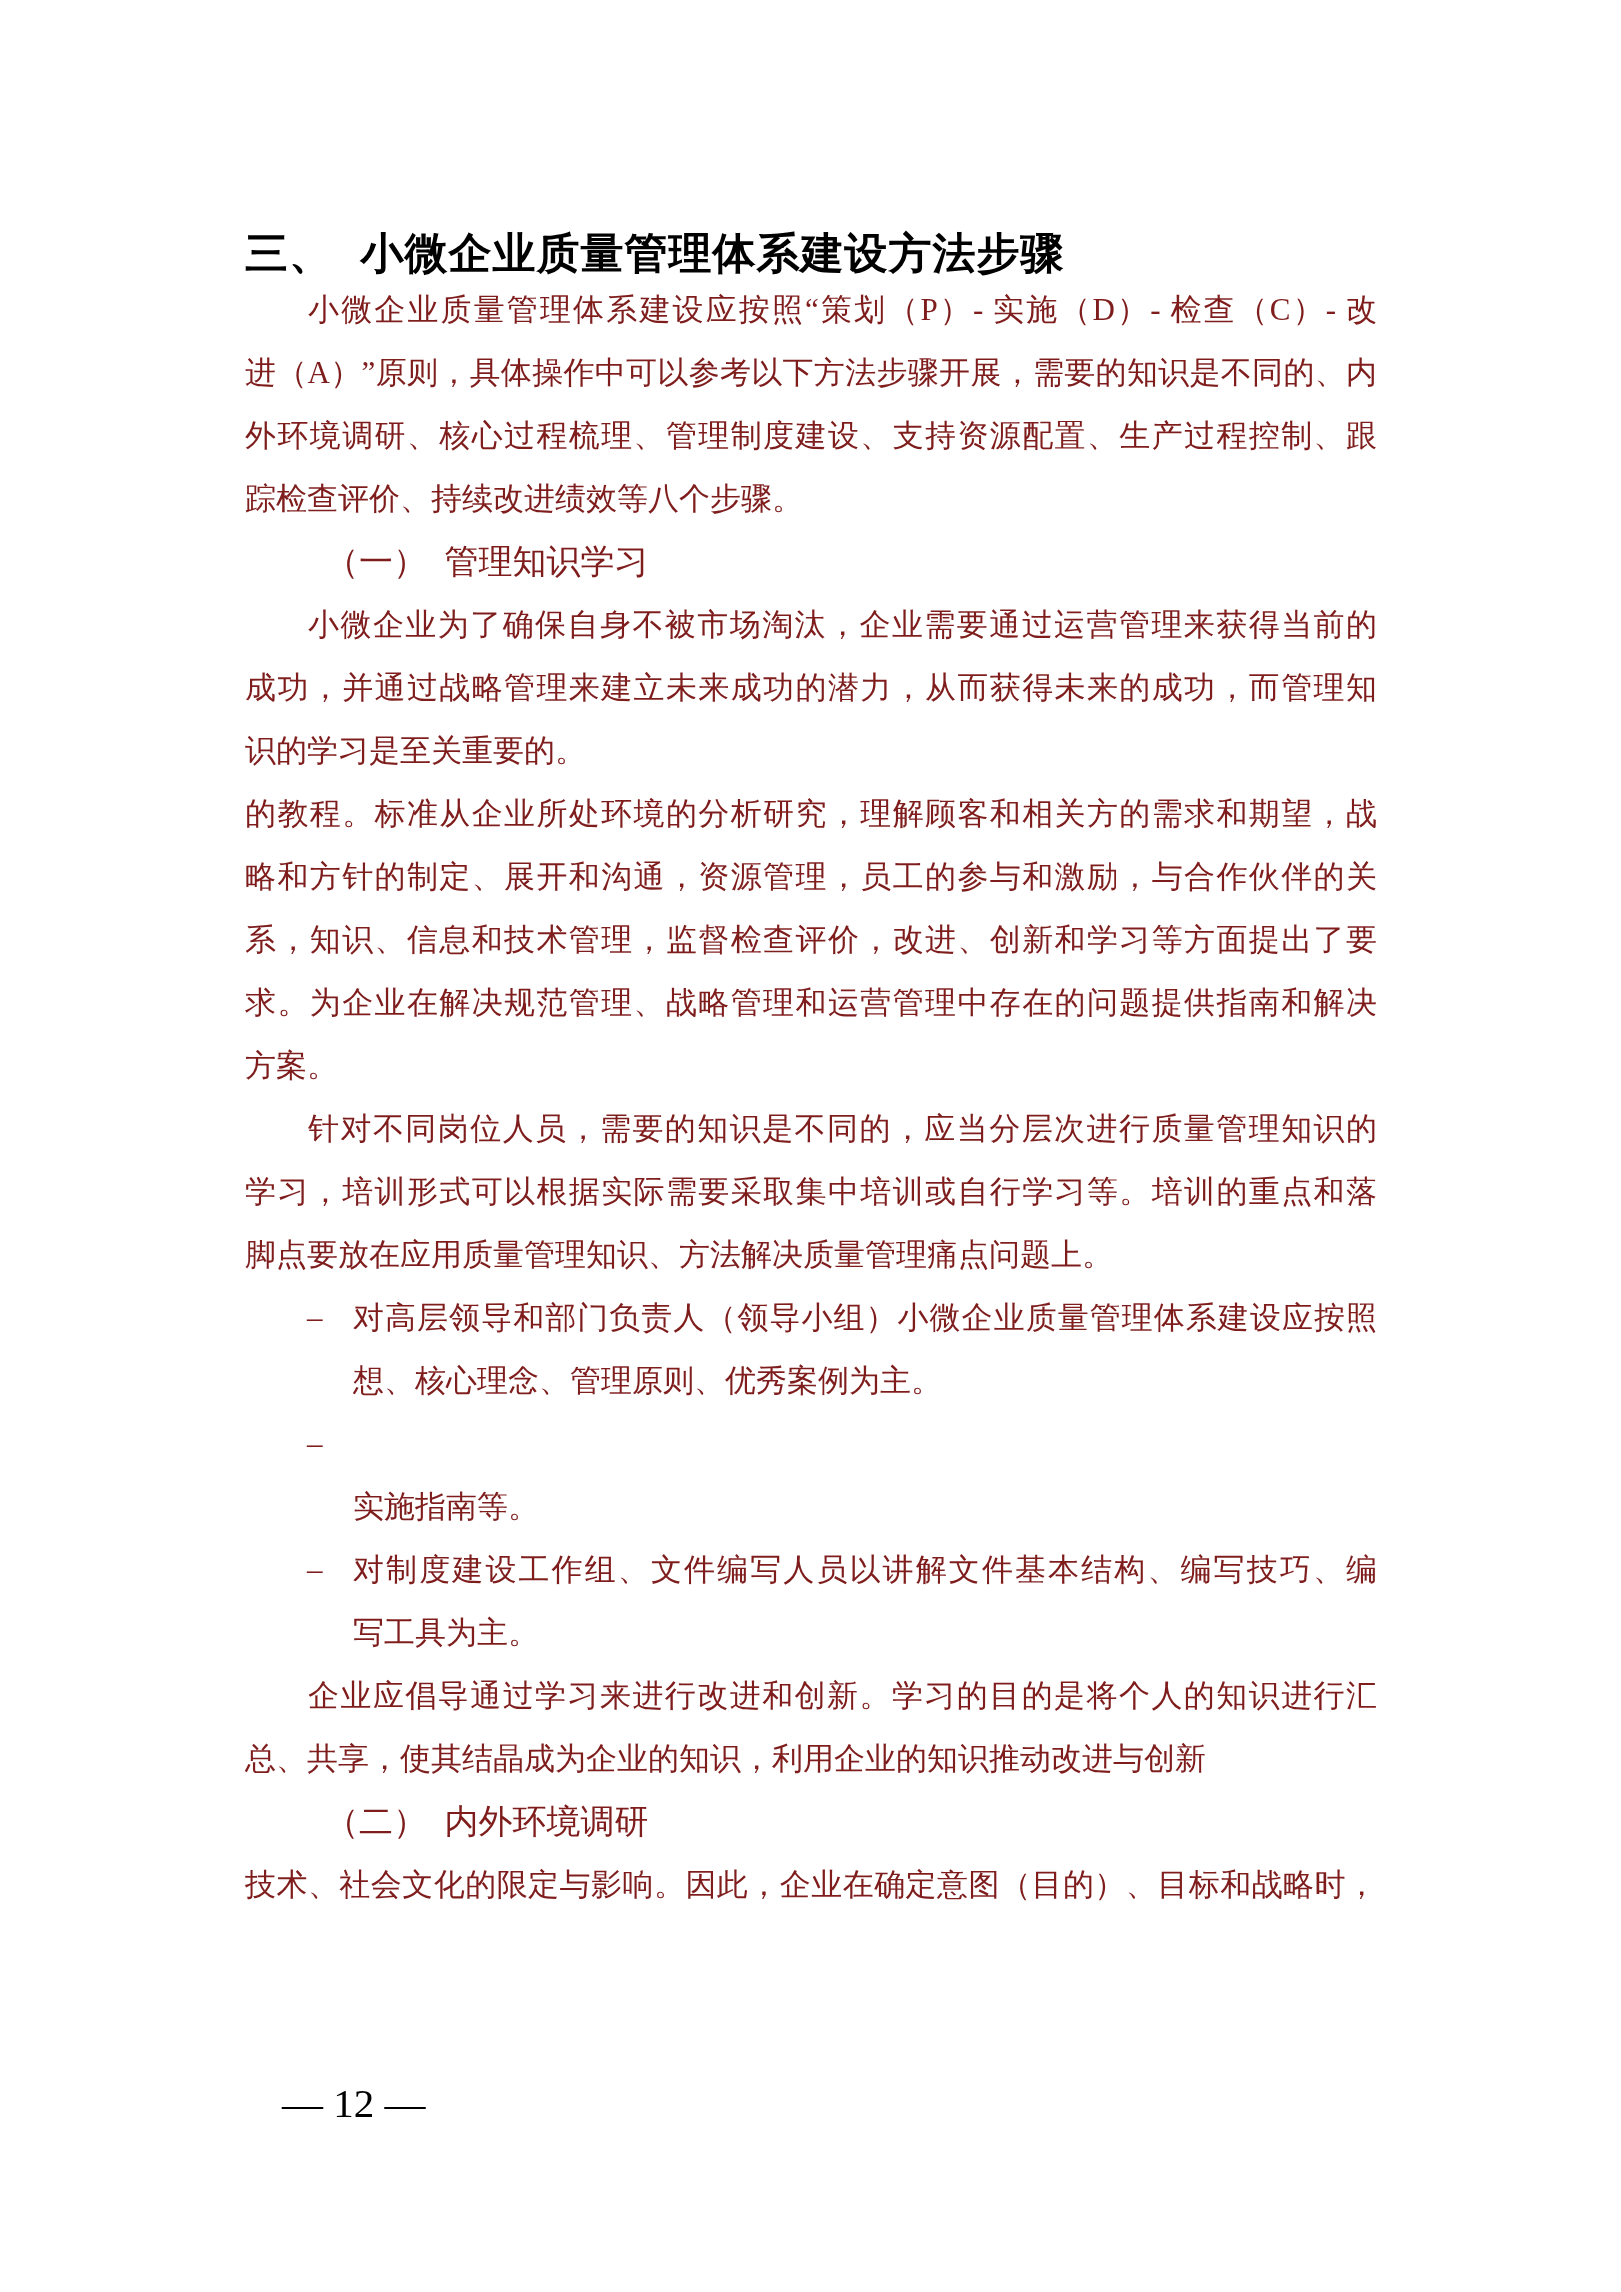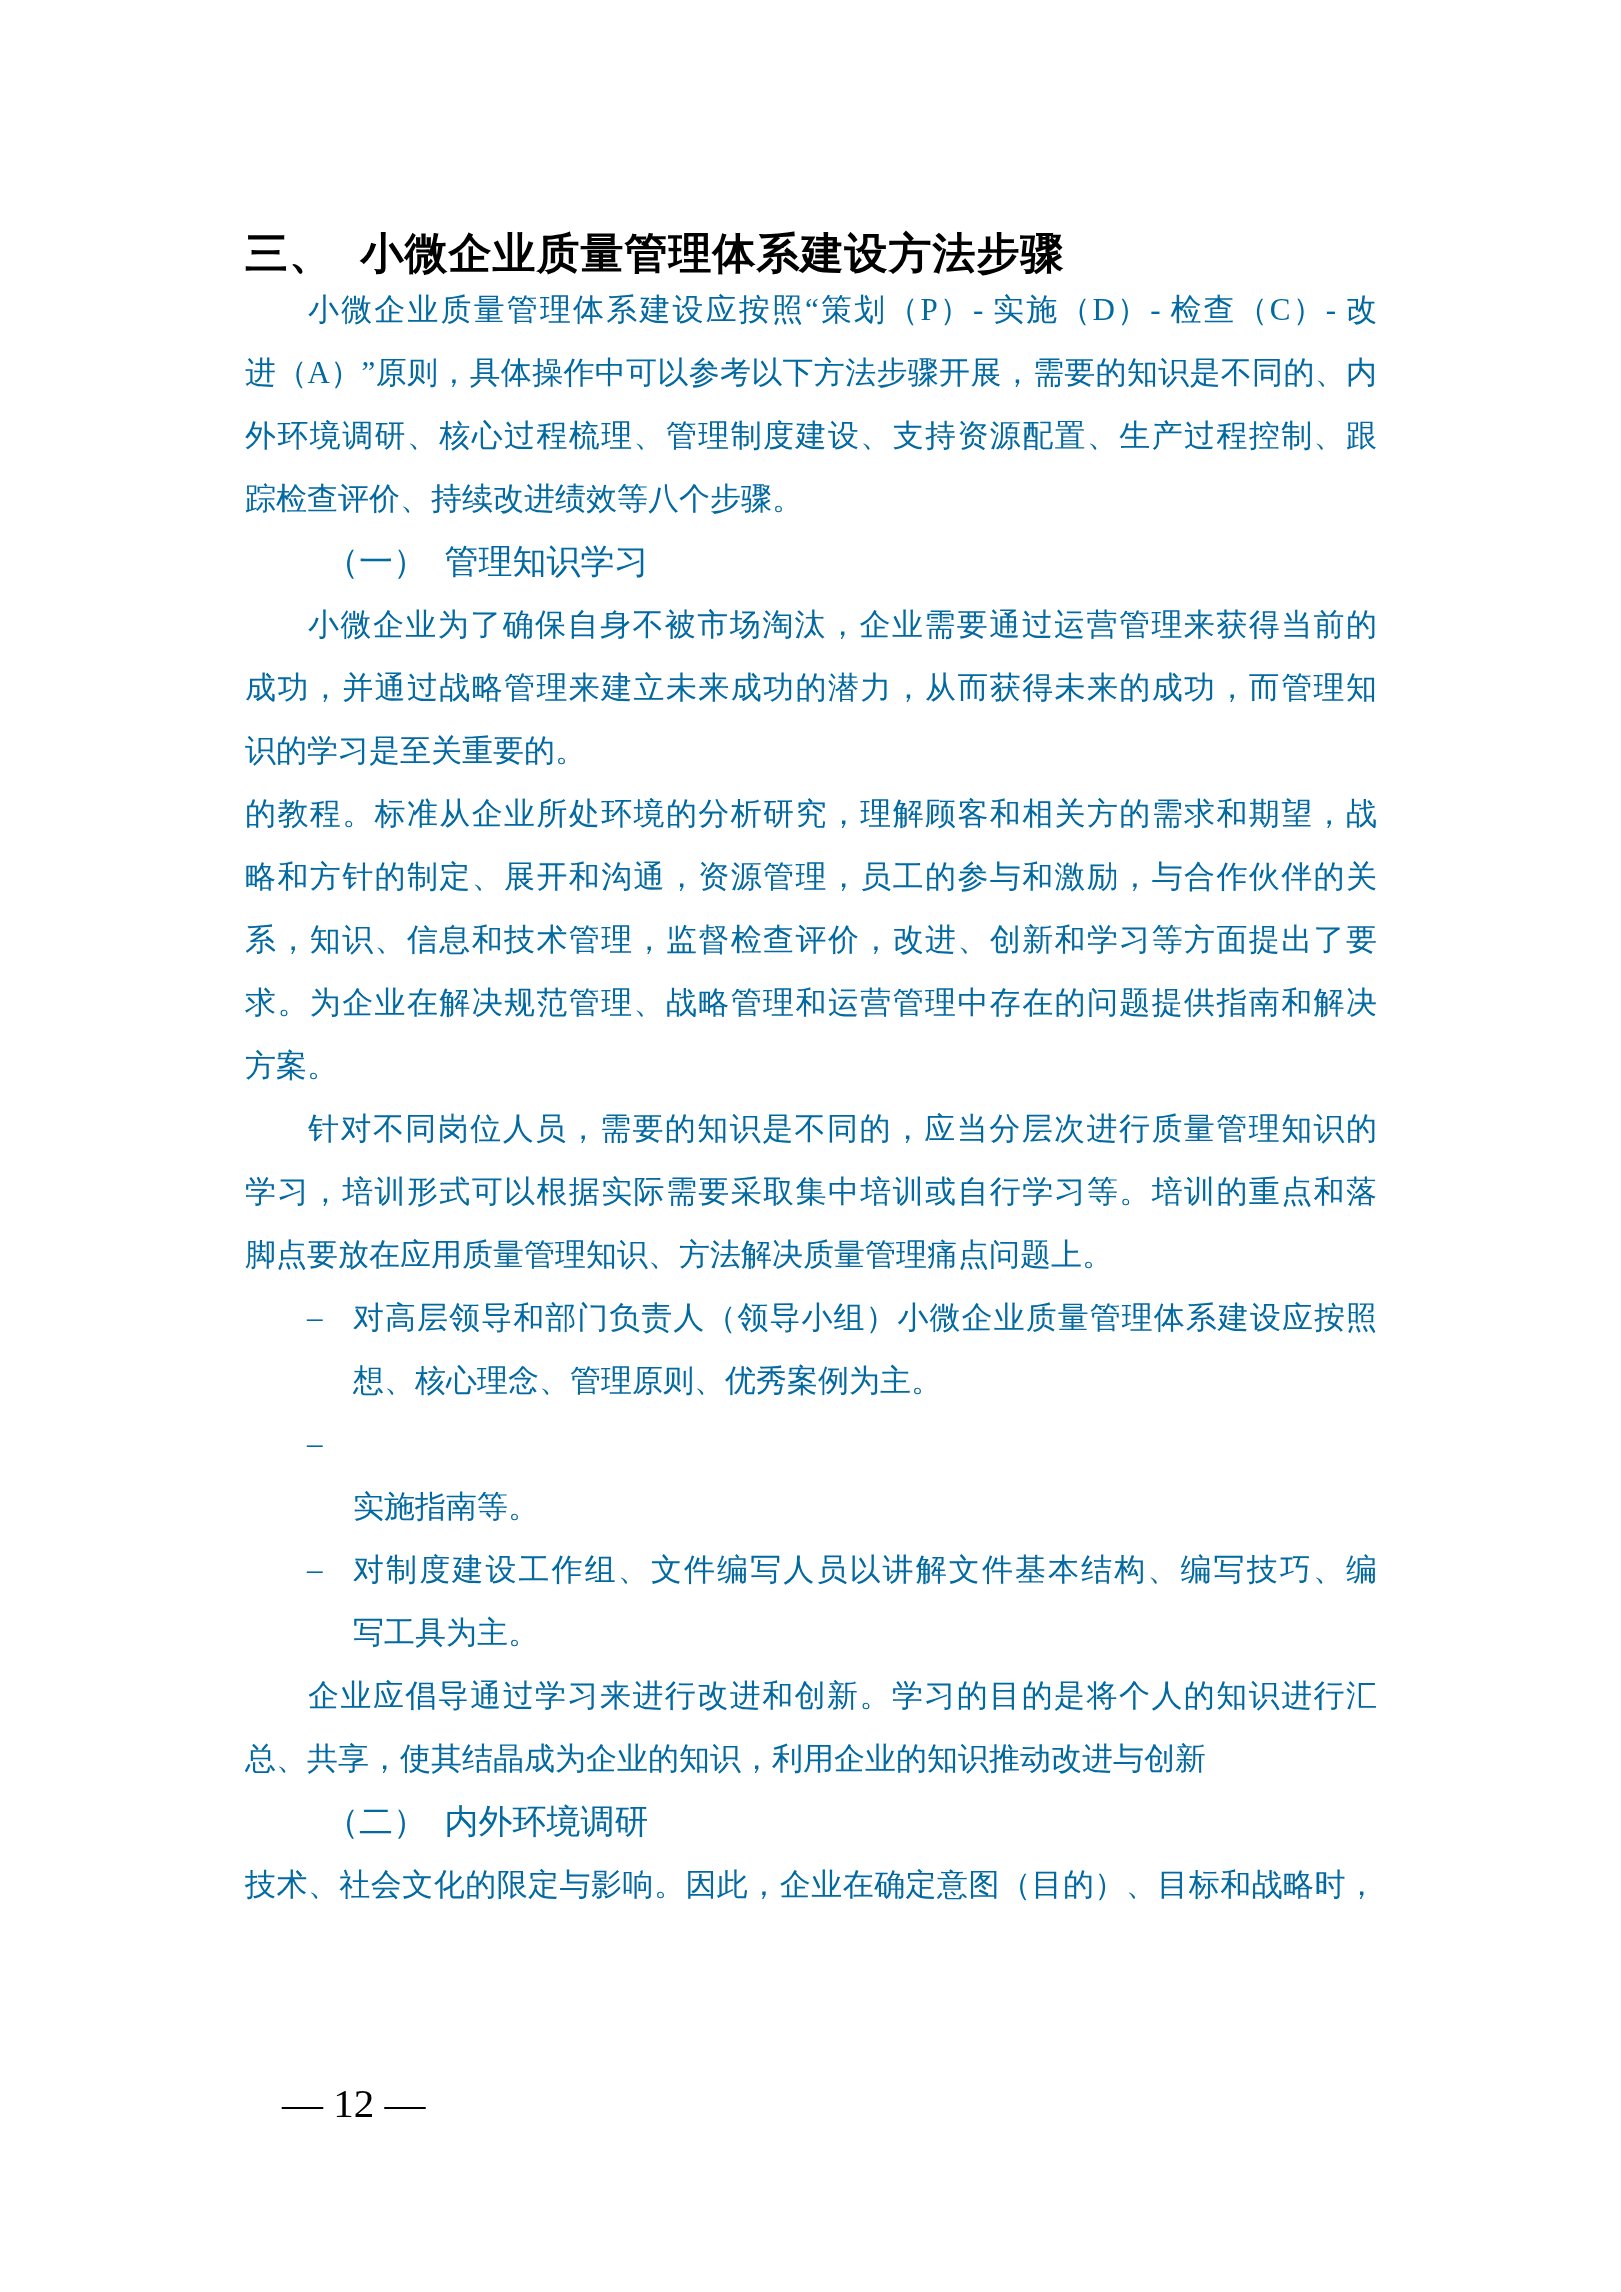--- a/index.html
+++ b/index.html
@@ -32,21 +32,21 @@
   .title-num { margin-right: 27.4px; }
 
   
   .content {
     position: absolute;
     left: 245px;
     top: 278px;
     width: 1132px;
     font-family: "Liberation Serif", "DejaVu Serif", serif;
     font-size: 31px;
-    color: #0369a1;
+    color: #7f1d1d;
   }
   .ln {
     height: 63px;
     line-height: 63px;
     position: relative;
   }
   
   .fill {
     text-align: justify;
     text-align-last: justify;

